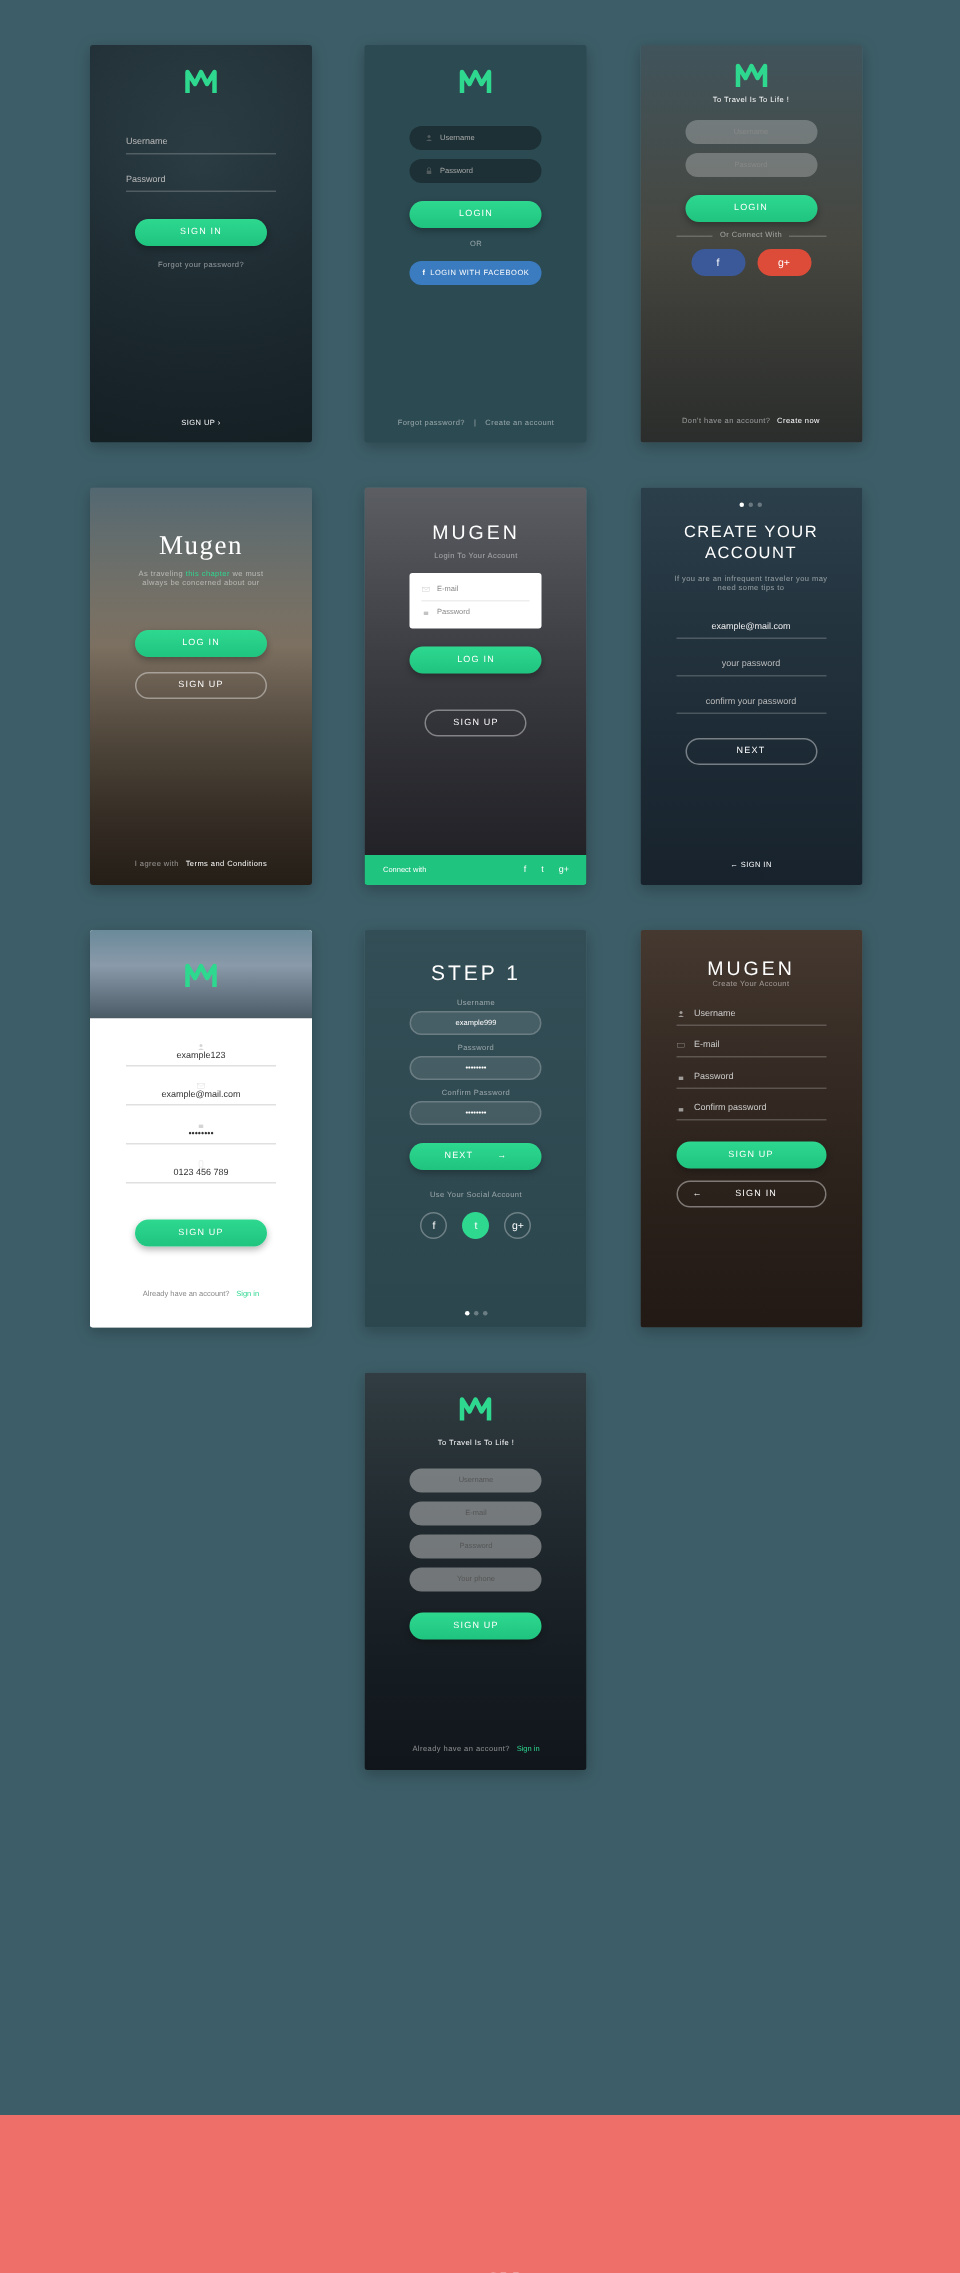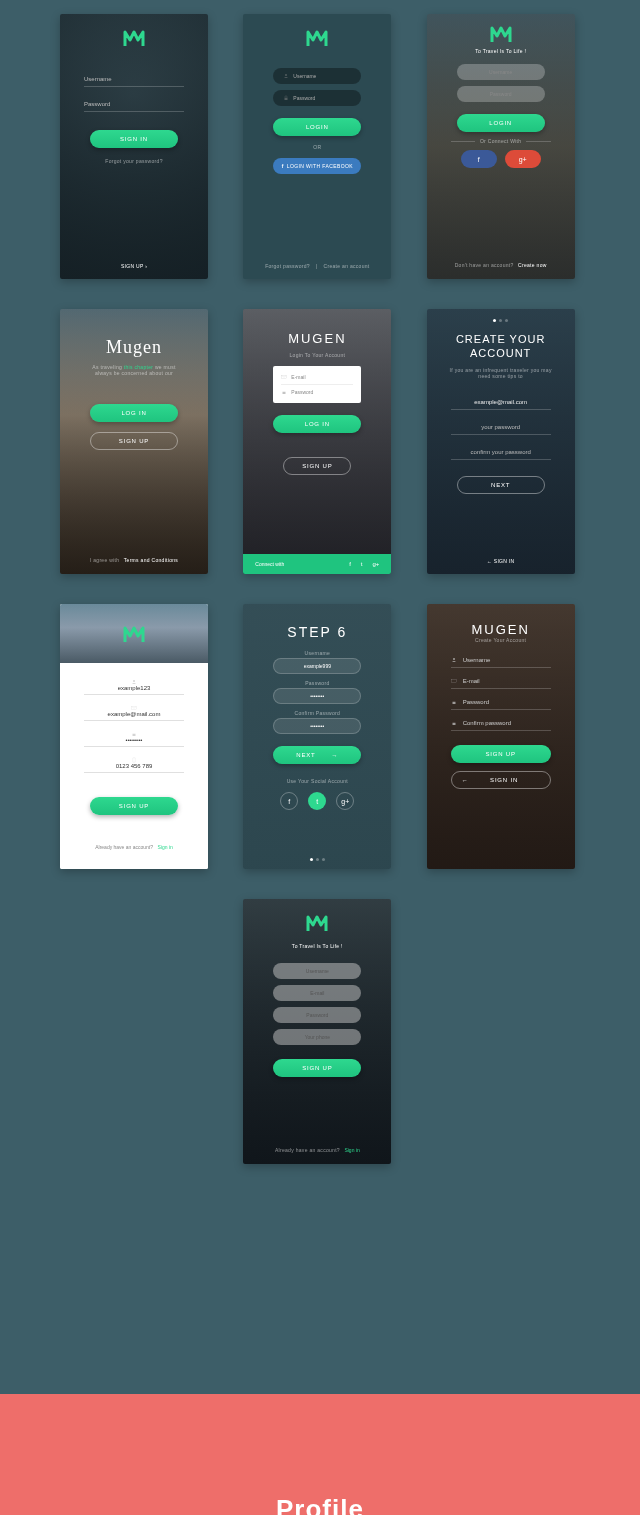--- a/index.html
+++ b/index.html
@@ -1,17 +1,17 @@
 <!DOCTYPE html>
 <html><head>
 <meta charset="utf-8">
 <style>
 *{margin:0;padding:0;box-sizing:border-box;font-family:'Helvetica Neue',Arial,sans-serif}
 body{background:#3d5e68;width:640px}
-.canvas{background:#3d5e68;padding:14px 60px 200px}
+.canvas{background:#3d5e68;padding:30px 60px 200px}
 .grid{display:grid;grid-template-columns:repeat(3,1fr);gap:30px;margin-bottom:30px}
 .screen{width:148px;height:265px;border-radius:2px;overflow:hidden;position:relative;display:flex;flex-direction:column;align-items:center;box-shadow:0 3px 10px rgba(0,0,0,.25)}
 .logo{width:24px;height:24px;margin:12px auto 8px;display:flex;align-items:center;justify-content:center}
 .logo svg{width:24px;height:24px}
 .btn-green{background:linear-gradient(to bottom,#2ed88f,#1fc47f);color:#fff;font-size:6px;letter-spacing:.8px;border-radius:12px;padding:6px 0;width:88px;text-align:center;border:none;box-shadow:0 2px 5px rgba(0,0,0,.3)}
 .btn-outline{background:transparent;border:1px solid rgba(255,255,255,.4);color:#fff;font-size:6px;letter-spacing:.8px;border-radius:12px;padding:5px 0;width:88px;text-align:center}
 .input-dark{background:rgba(0,0,0,.35);border:none;border-radius:10px;padding:5px 10px;width:88px;font-size:5px;color:#aaa;display:flex;align-items:center;gap:4px}
 .input-line{border:none;border-bottom:1px solid rgba(255,255,255,.2);background:transparent;width:100px;font-size:6px;color:#bbb;padding:4px 0;text-align:left}
 .input-pill{background:rgba(255,255,255,.25);border:none;border-radius:10px;padding:5px 12px;width:88px;font-size:5px;color:#888;text-align:left}
 .input-pill2{background:rgba(200,200,200,.5);border:none;border-radius:10px;padding:5px 12px;width:88px;font-size:5px;color:#555;text-align:center}
@@ -253,21 +253,21 @@
     </div>
     <div style="height:4px"></div>
     <button class="btn-green">SIGN UP</button>
     <div style="flex:1"></div>
     <div><span style="font-size:5px;color:#888">Already have an account?</span> <span class="tinylink">Sign in</span></div>
   </div>
 </div>
 
 <div class="screen bg-tealmtn">
   <div style="height:20px"></div>
-  <div style="font-size:14px;color:#fff;letter-spacing:2px;font-weight:300">STEP 6</div>
+  <div style="font-size:14px;color:#fff;letter-spacing:2px;font-weight:300">STEP 1</div>
   <div style="height:10px"></div>
   <div class="microtext">Username</div>
   <div style="background:rgba(255,255,255,.1);border:1px solid rgba(255,255,255,.2);border-radius:10px;padding:4px 0;width:88px;font-size:5px;color:#fff;text-align:center;margin-top:2px">example999</div>
   <div style="height:6px"></div>
   <div class="microtext">Password</div>
   <div style="background:rgba(255,255,255,.1);border:1px solid rgba(255,255,255,.2);border-radius:10px;padding:4px 0;width:88px;font-size:5px;color:#fff;text-align:center;margin-top:2px">••••••••</div>
   <div style="height:6px"></div>
   <div class="microtext">Confirm Password</div>
   <div style="background:rgba(255,255,255,.1);border:1px solid rgba(255,255,255,.2);border-radius:10px;padding:4px 0;width:88px;font-size:5px;color:#fff;text-align:center;margin-top:2px">••••••••</div>
   <div style="height:12px"></div>

